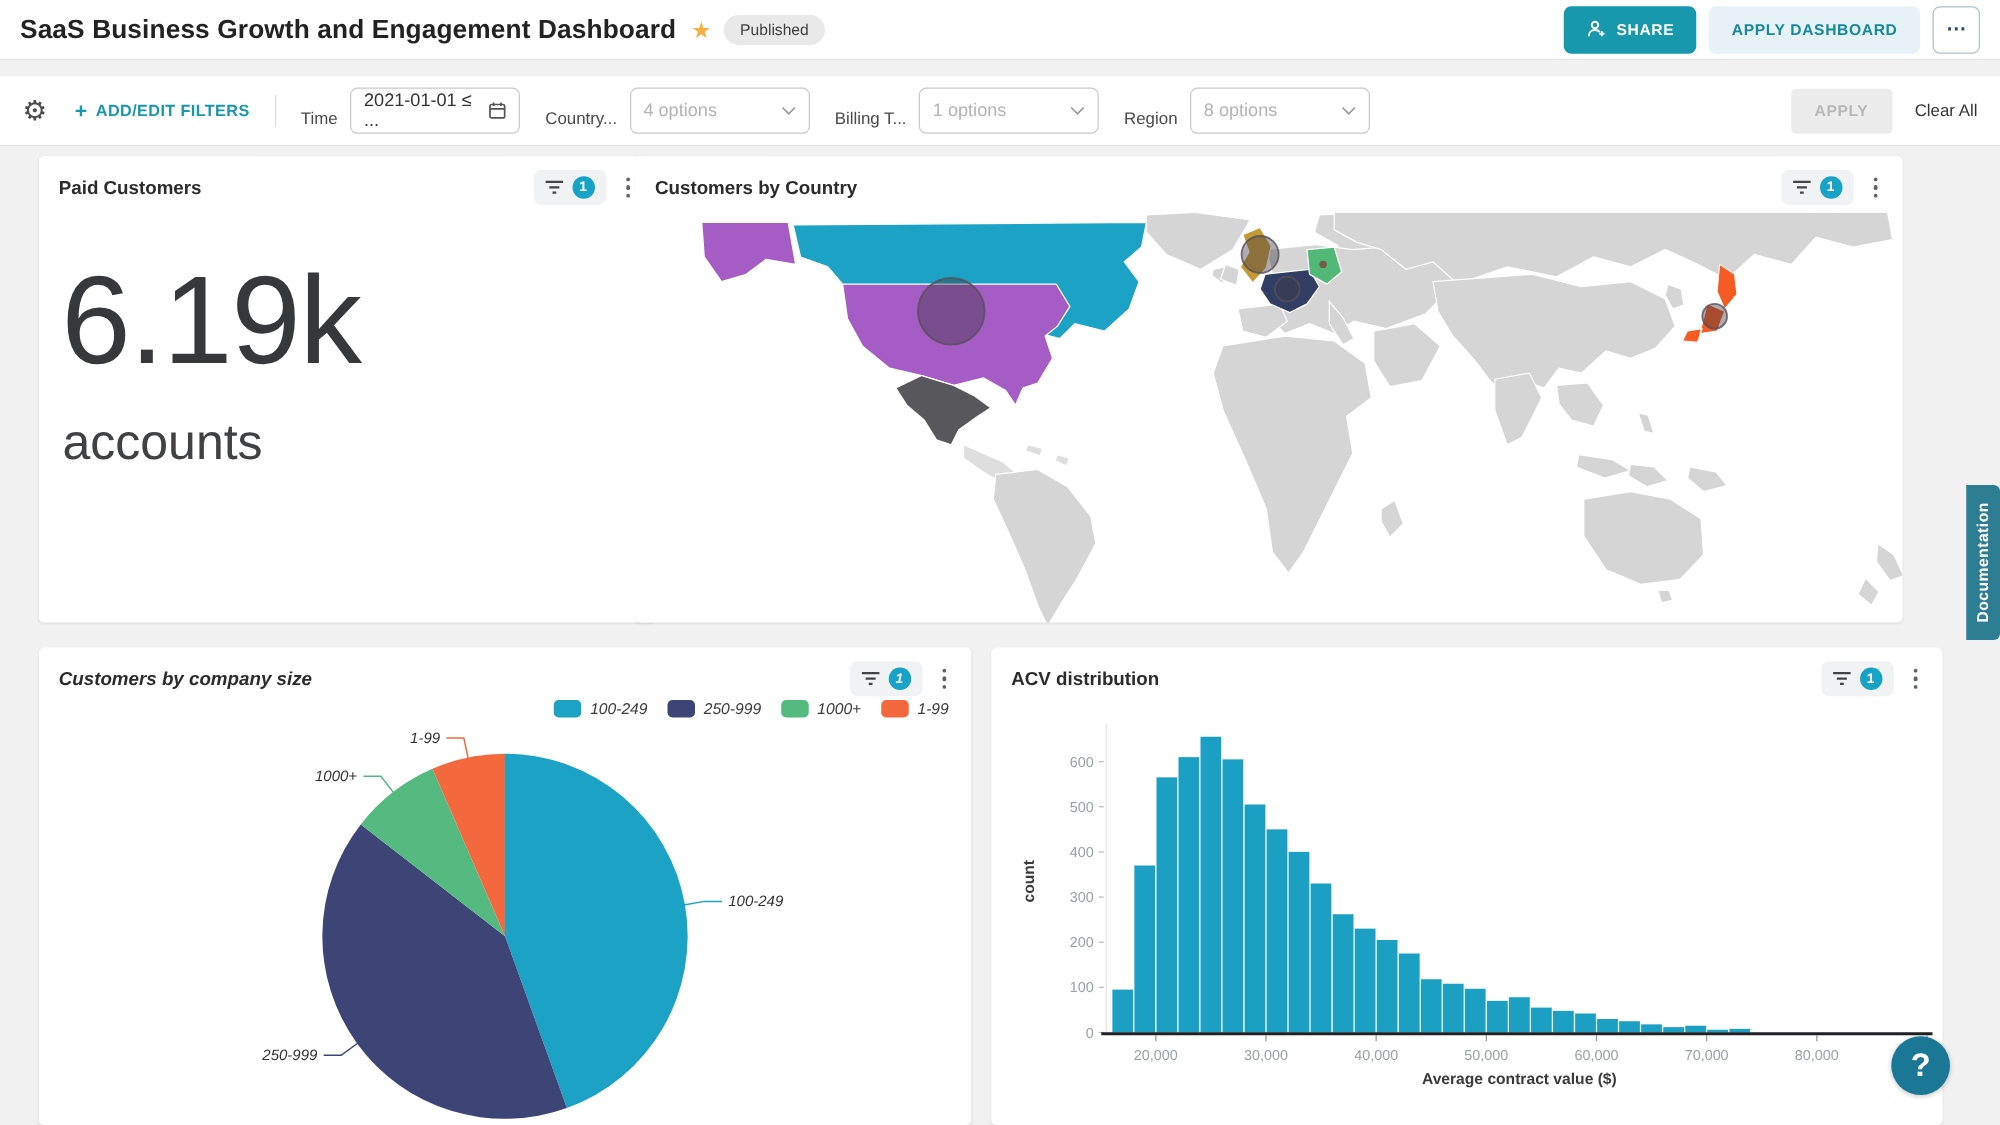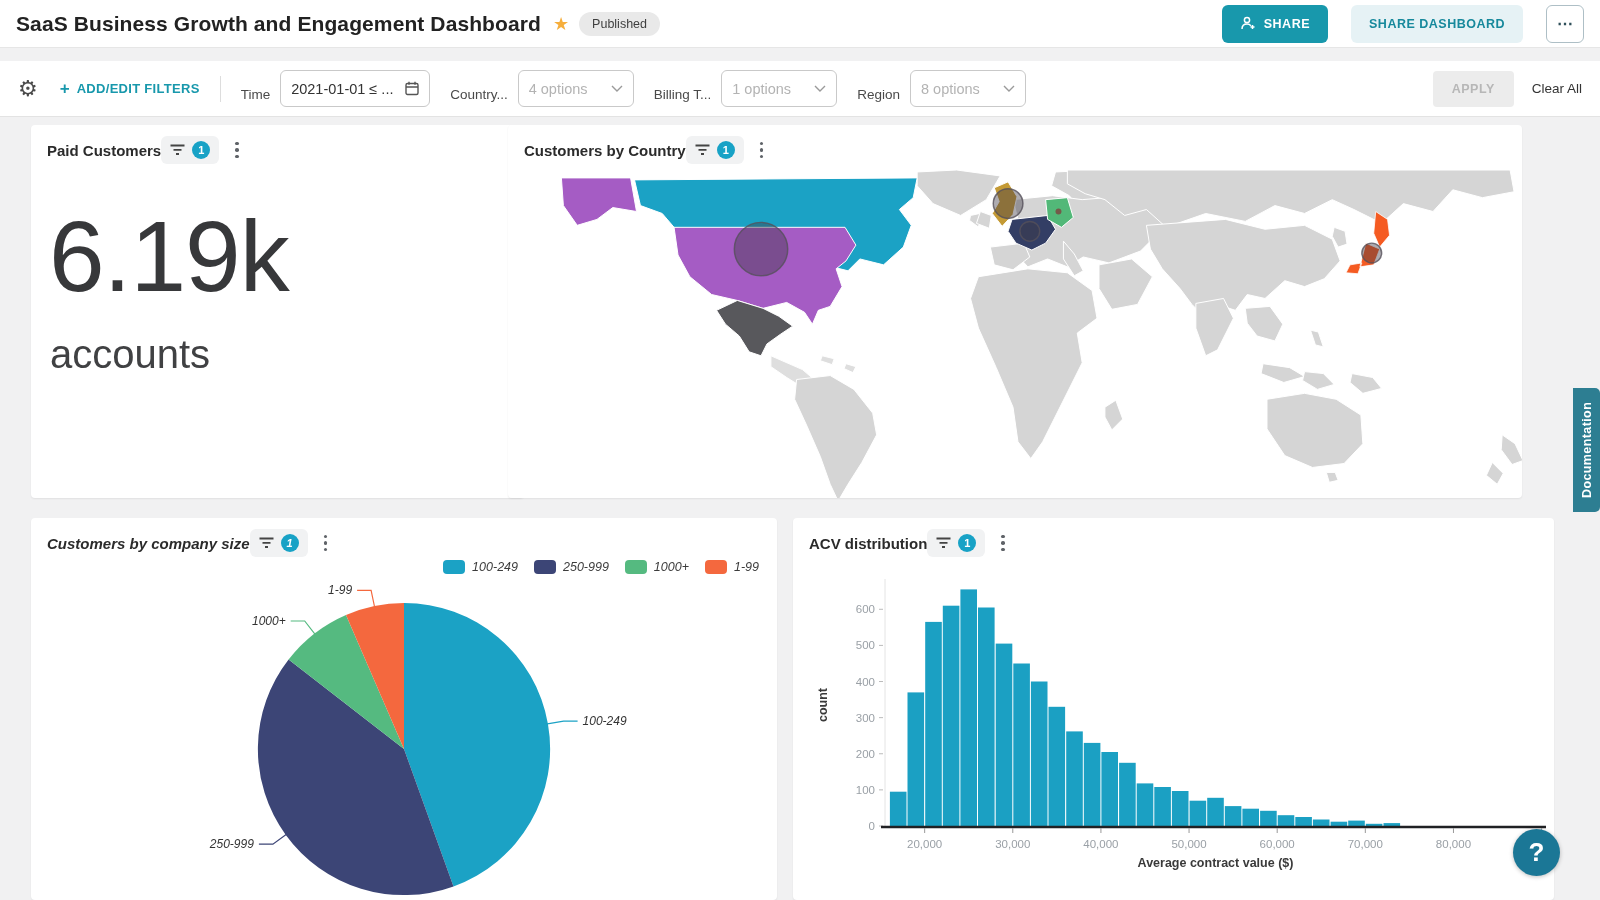--- a/index.html
+++ b/index.html
@@ -7,56 +7,56 @@
   body { font-family:"Liberation Sans", sans-serif; background:#f1f1f2; overflow:hidden; }
   .app { position:relative; width:1600px; height:900px; background:#f1f1f2; overflow:hidden; }
 
   
   .hdr { position:absolute; top:0; left:0; right:0; height:48px; background:#fff;
          border-bottom:1px solid #e6e6e6; display:flex; align-items:center; padding:0 16px; z-index:5; }
   .hdr-title { font-size:21px; font-weight:700; color:#222; letter-spacing:.1px; }
   .hdr-star { color:#f6ae3c; font-size:18px; margin-left:12px; }
   .hdr-badge { margin-left:10px; background:#e9e9e9; color:#3f3f3f; font-size:12.5px;
                padding:5px 13px; border-radius:14px; }
-  .hdr-right { margin-left:auto; display:flex; gap:23px; }
+  .hdr-right { margin-left:auto; display:flex; gap:10px; }
   .btn-share { display:flex; align-items:center; gap:8px; background:#1898ac; color:#fff;
                font-size:12.5px; font-weight:700; letter-spacing:.5px; height:38px; padding:0 18px;
                border:none; border-radius:6px; cursor:pointer; }
   .btn-edit { background:#e6f2f5; color:#17899c; font-size:12.5px; font-weight:700; letter-spacing:.5px;
               height:38px; padding:0 18px; border:none; border-radius:6px; cursor:pointer; }
   .btn-more { width:38px; height:38px; background:#fff; border:1px solid #aebfc6; border-radius:6px;
               color:#2f4f5a; font-size:16px; font-weight:700; line-height:34px; text-align:center; cursor:pointer; }
 
   
   .fbar { position:absolute; top:61px; left:0; right:0; height:56px; background:#fff;
           border-bottom:1px solid #e3e3e3; display:flex; align-items:center; padding:0 18px; z-index:4; }
   .gear { font-size:22px; color:#4a4a4a; cursor:pointer; }
   .addedit { display:flex; align-items:center; gap:7px; margin-left:22px; cursor:pointer; }
   .addedit .plus { color:#1898ac; font-size:17px; font-weight:700; }
   .addedit .lbl { color:#1898ac; font-size:13px; font-weight:700; letter-spacing:.3px; }
   .vdiv { width:1px; height:26px; background:#ddd; margin:0 20px; }
   .fgroup { display:flex; align-items:center; margin-right:20px; }
   .fgroup .flabel { font-size:13.5px; color:#4a4a4a; margin-right:10px; white-space:nowrap;margin-top:12px; }
   .fctrl { display:flex; align-items:center; justify-content:space-between; height:37px;
            border:1px solid #c9c9c9; border-radius:6px; padding:0 10px; background:#fff; cursor:pointer; }
-  .fctrl.date { width:150px; font-size:14.5px; color:#333; }
-  .fctrl.sel  { width:116px; font-size:14.5px; color:#b3b3b3; }
+  .fctrl.date { width:136px; font-size:14.5px; color:#333; }
+  .fctrl.sel  { width:144px; font-size:14.5px; color:#b3b3b3; }
   .fbar-right { margin-left:auto; display:flex; align-items:center; gap:18px; }
   .btn-apply { background:#ececec; color:#b7b7b7; border:none; border-radius:4px;
                font-size:12.5px; font-weight:700; letter-spacing:.5px; padding:11px 19px; cursor:default;text-align:center; }
   .clear-all { font-size:13.5px; color:#333; cursor:pointer; }
 
   
   .card { position:absolute; background:#fff; border-radius:4px; box-shadow:0 1px 2px rgba(0,0,0,.07); overflow:hidden; }
   #card-paid { left:31px; top:125px; width:493px; height:373px; }
   #card-map  { left:508px; top:125px; width:1014px; height:373px; }
   #card-pie  { left:31px; top:518px; width:746px; height:382px;font-style:italic; }
   #card-hist { left:793px; top:518px; width:761px; height:382px; }
 
-  .card-head { display:flex; align-items:center; padding:11px 14px 4px 16px; }
+  .card-head { display:flex; align-items:center; justify-content:space-between; padding:11px 14px 4px 16px; }
   .card-title { font-size:15px; font-weight:700; color:#2b2b2b; }
   .head-ctl { display:flex; align-items:center; gap:10px; }
   .fchip { display:flex; align-items:center; gap:7px; background:#f1f2f3; border-radius:6px;
            height:28px; padding:0 9px; cursor:pointer; }
   .fbadge { width:18px; height:18px; border-radius:50%; background:#18a2c6; color:#fff;
             font-size:11px; font-weight:700; display:flex; align-items:center; justify-content:center; }
   .kebab { display:flex; flex-direction:column; gap:3px; padding:4px 6px; cursor:pointer; }
   .kebab i { width:3.5px; height:3.5px; border-radius:50%; background:#5f6368; }
 
   
@@ -101,21 +101,21 @@
     <div class="hdr-badge">Published</div>
     <div class="hdr-right">
       <button class="btn-share">
         <svg width="16" height="15" viewBox="0 0 16 15">
           <circle cx="7" cy="4" r="2.6" fill="none" stroke="#fff" stroke-width="1.5"></circle>
           <path d="M2,13 C2,9.8 4.2,8 7,8 C8.6,8 10,8.6 10.9,9.7" fill="none" stroke="#fff" stroke-width="1.5"></path>
           <path d="M12.5,9 v4 M10.5,11 h4" stroke="#fff" stroke-width="1.5"></path>
         </svg>
         <span>SHARE</span>
       </button>
-      <button class="btn-edit">SHARE DASHBOARD</button>
+      <button class="btn-edit">APPLY DASHBOARD</button>
       <button class="btn-more">⋯</button>
     </div>
   </header>
 
   <div class="fbar">
     <span class="gear">⚙</span>
     <div class="addedit">
       <span class="plus">+</span>
       <span class="lbl">ADD/EDIT FILTERS</span>
     </div>

